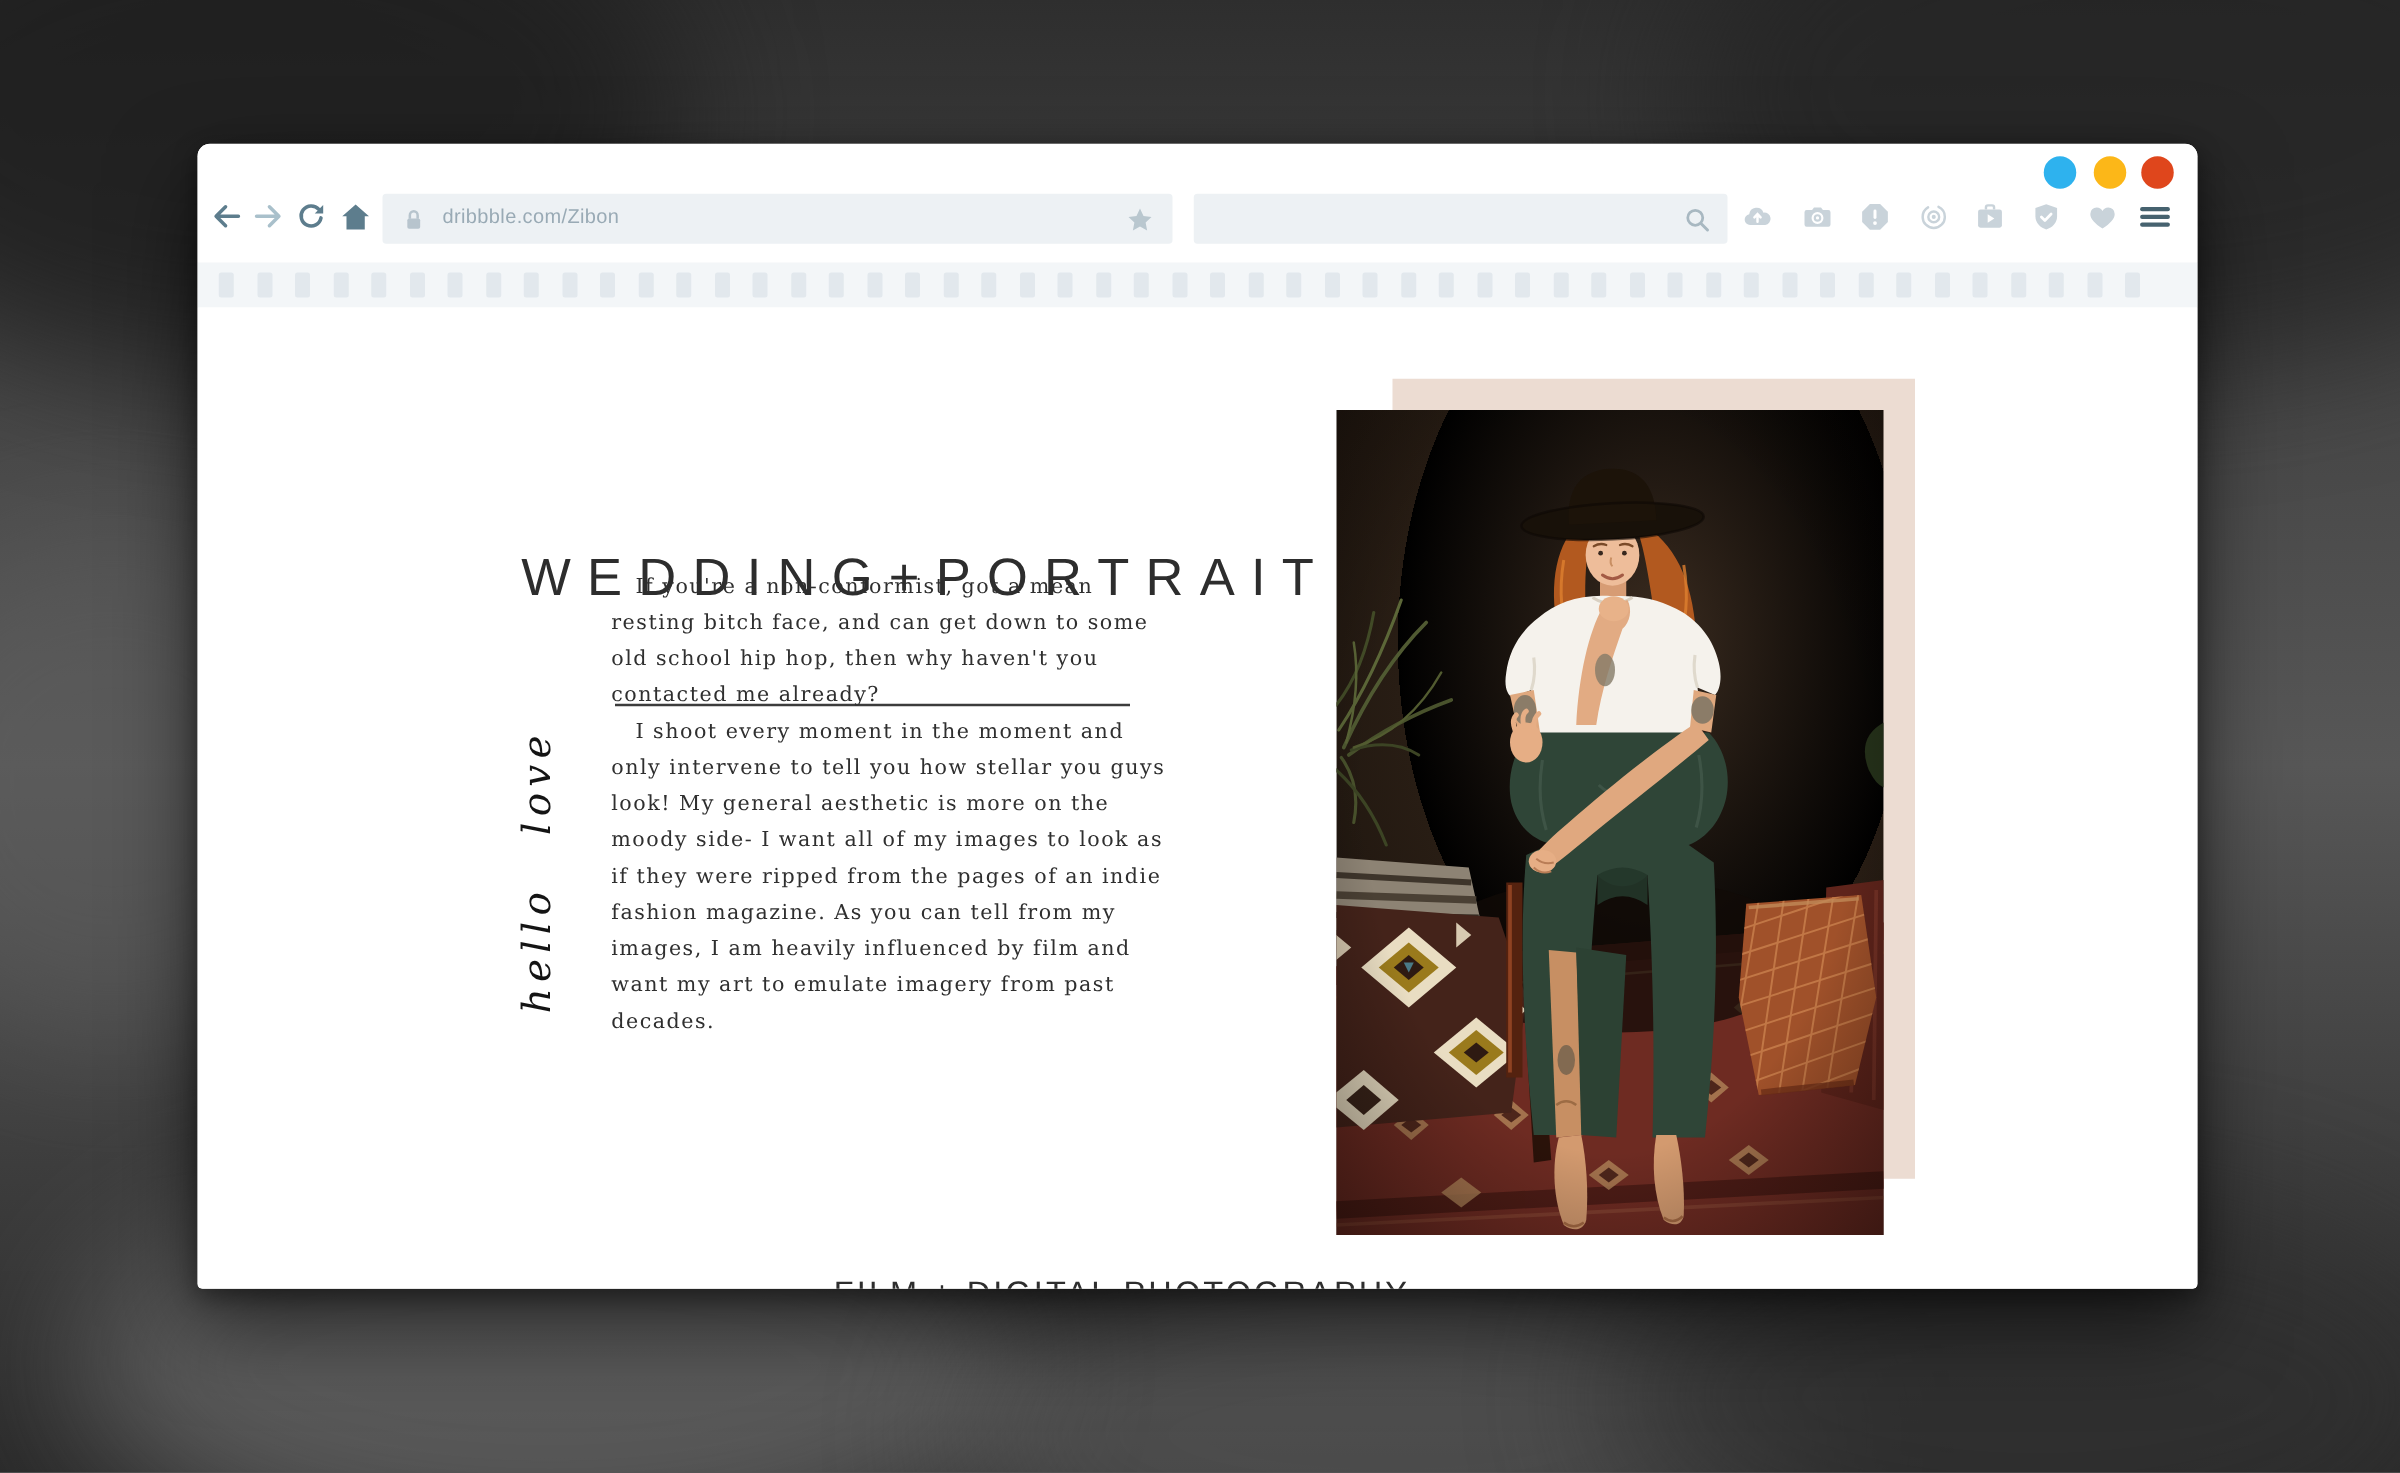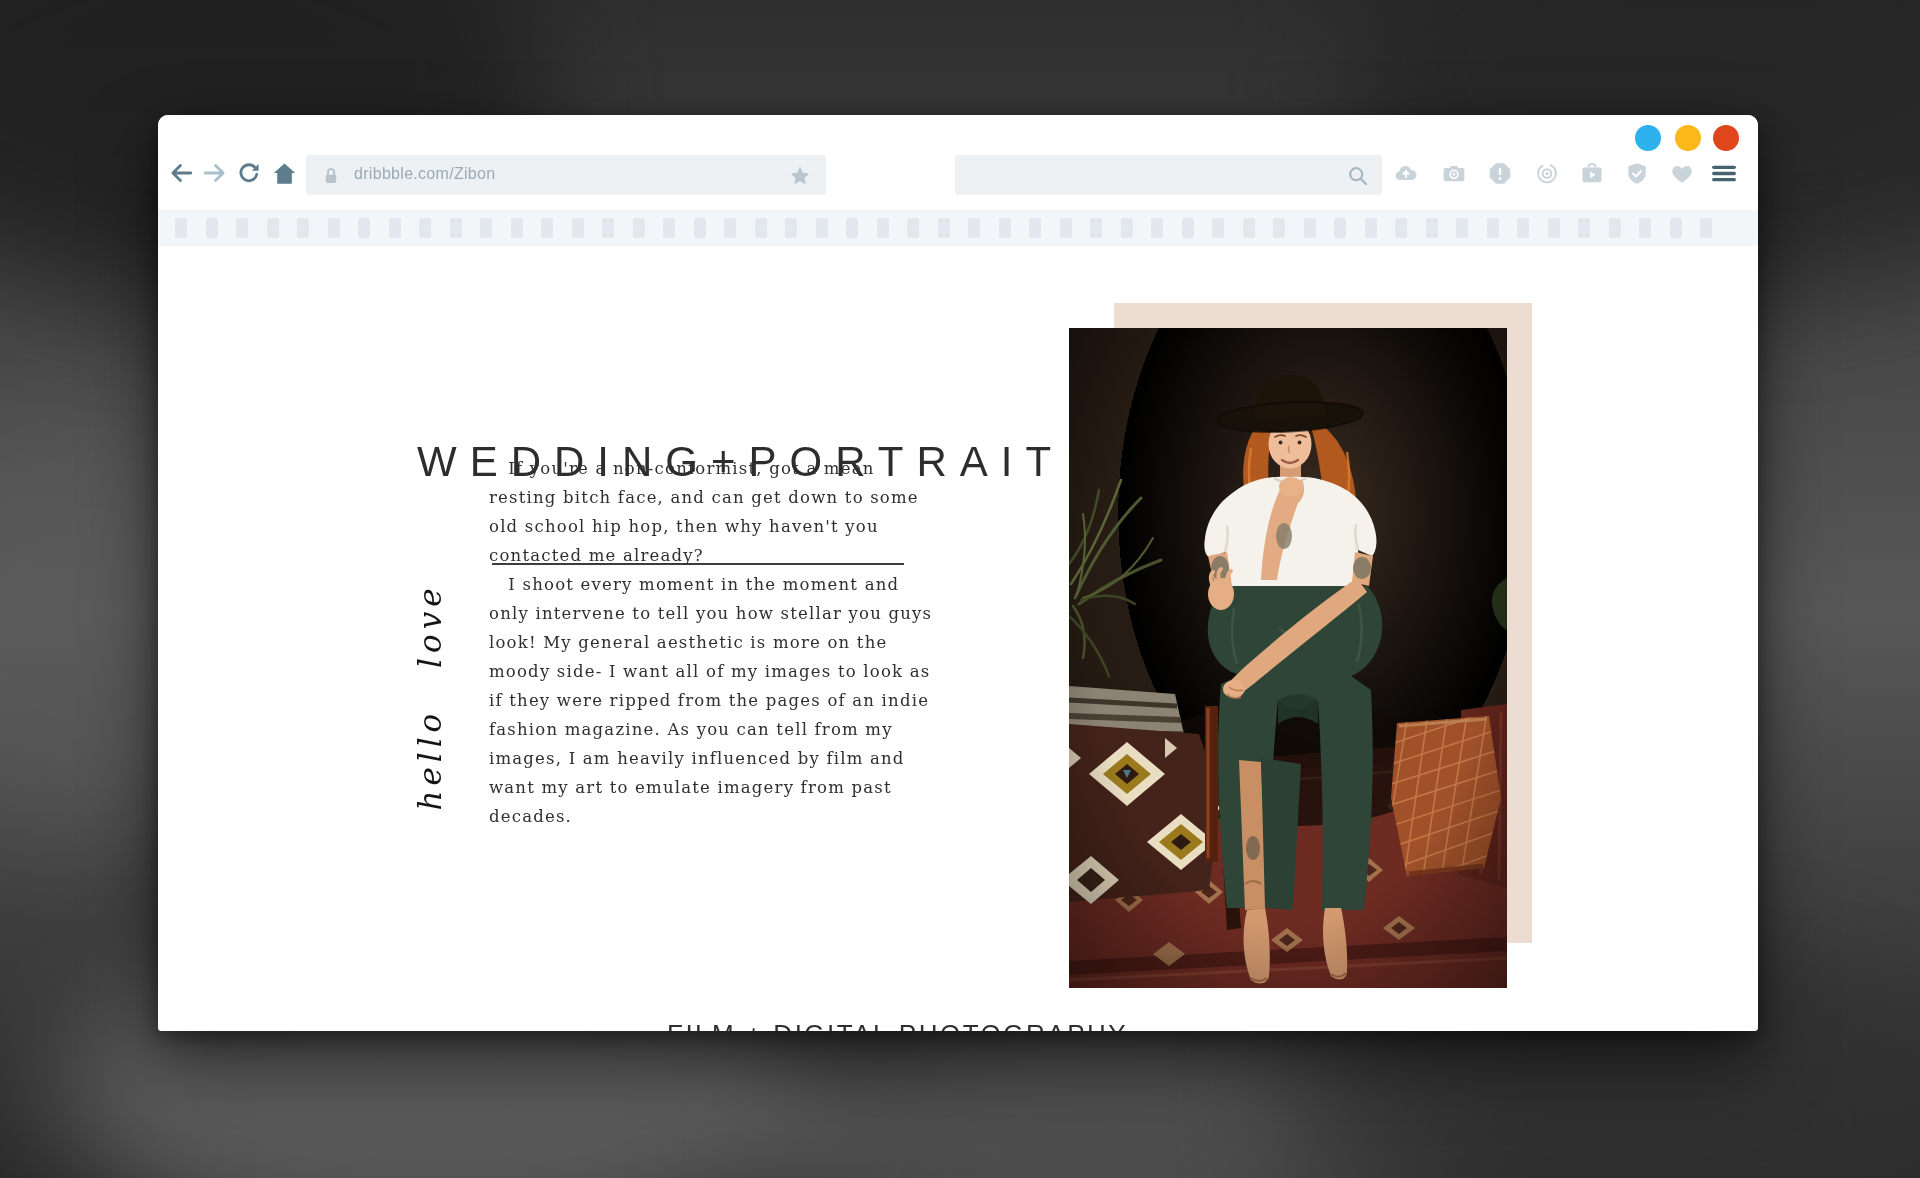--- a/index.html
+++ b/index.html
@@ -15,21 +15,21 @@
   .b6{left:-120px;top:420px;width:420px;height:420px;background:#5f5f5f;opacity:.5;}
 
   .window{position:absolute;left:158px;top:115px;width:1600px;height:916px;background:#fff;
           border-radius:10px 10px 4px 4px;overflow:hidden;
           box-shadow:0 30px 70px rgba(0,0,0,.55),0 6px 20px rgba(0,0,0,.4);}
 
   
   .toolbar{position:absolute;left:0;top:0;width:100%;height:95px;background:#fff;}
   .navbtn{position:absolute;top:44px;width:28px;height:28px;display:flex;align-items:center;justify-content:center;cursor:pointer;}
   .field{position:absolute;top:40px;height:40px;background:#edf1f4;border-radius:3px;}
-  .urlbar{left:148px;width:520px;}
+  .urlbar{left:148px;width:632px;}
   .searchbar{left:797px;width:427px;}
   .urltext{position:absolute;left:48px;top:10px;font-size:16px;letter-spacing:.3px;color:#99aab5;}
   .dot{position:absolute;top:10px;width:26px;height:26px;border-radius:50%;}
   .ricon{position:absolute;top:45px;width:26px;height:26px;display:flex;align-items:center;justify-content:center;cursor:pointer;}
 
   
   .strip{position:absolute;left:0;top:95px;width:100%;height:36px;background:#f3f6f8;}
   .bm{position:absolute;top:8px;width:12px;height:20px;border-radius:2px;background:#e2e8ed;}
 
   

